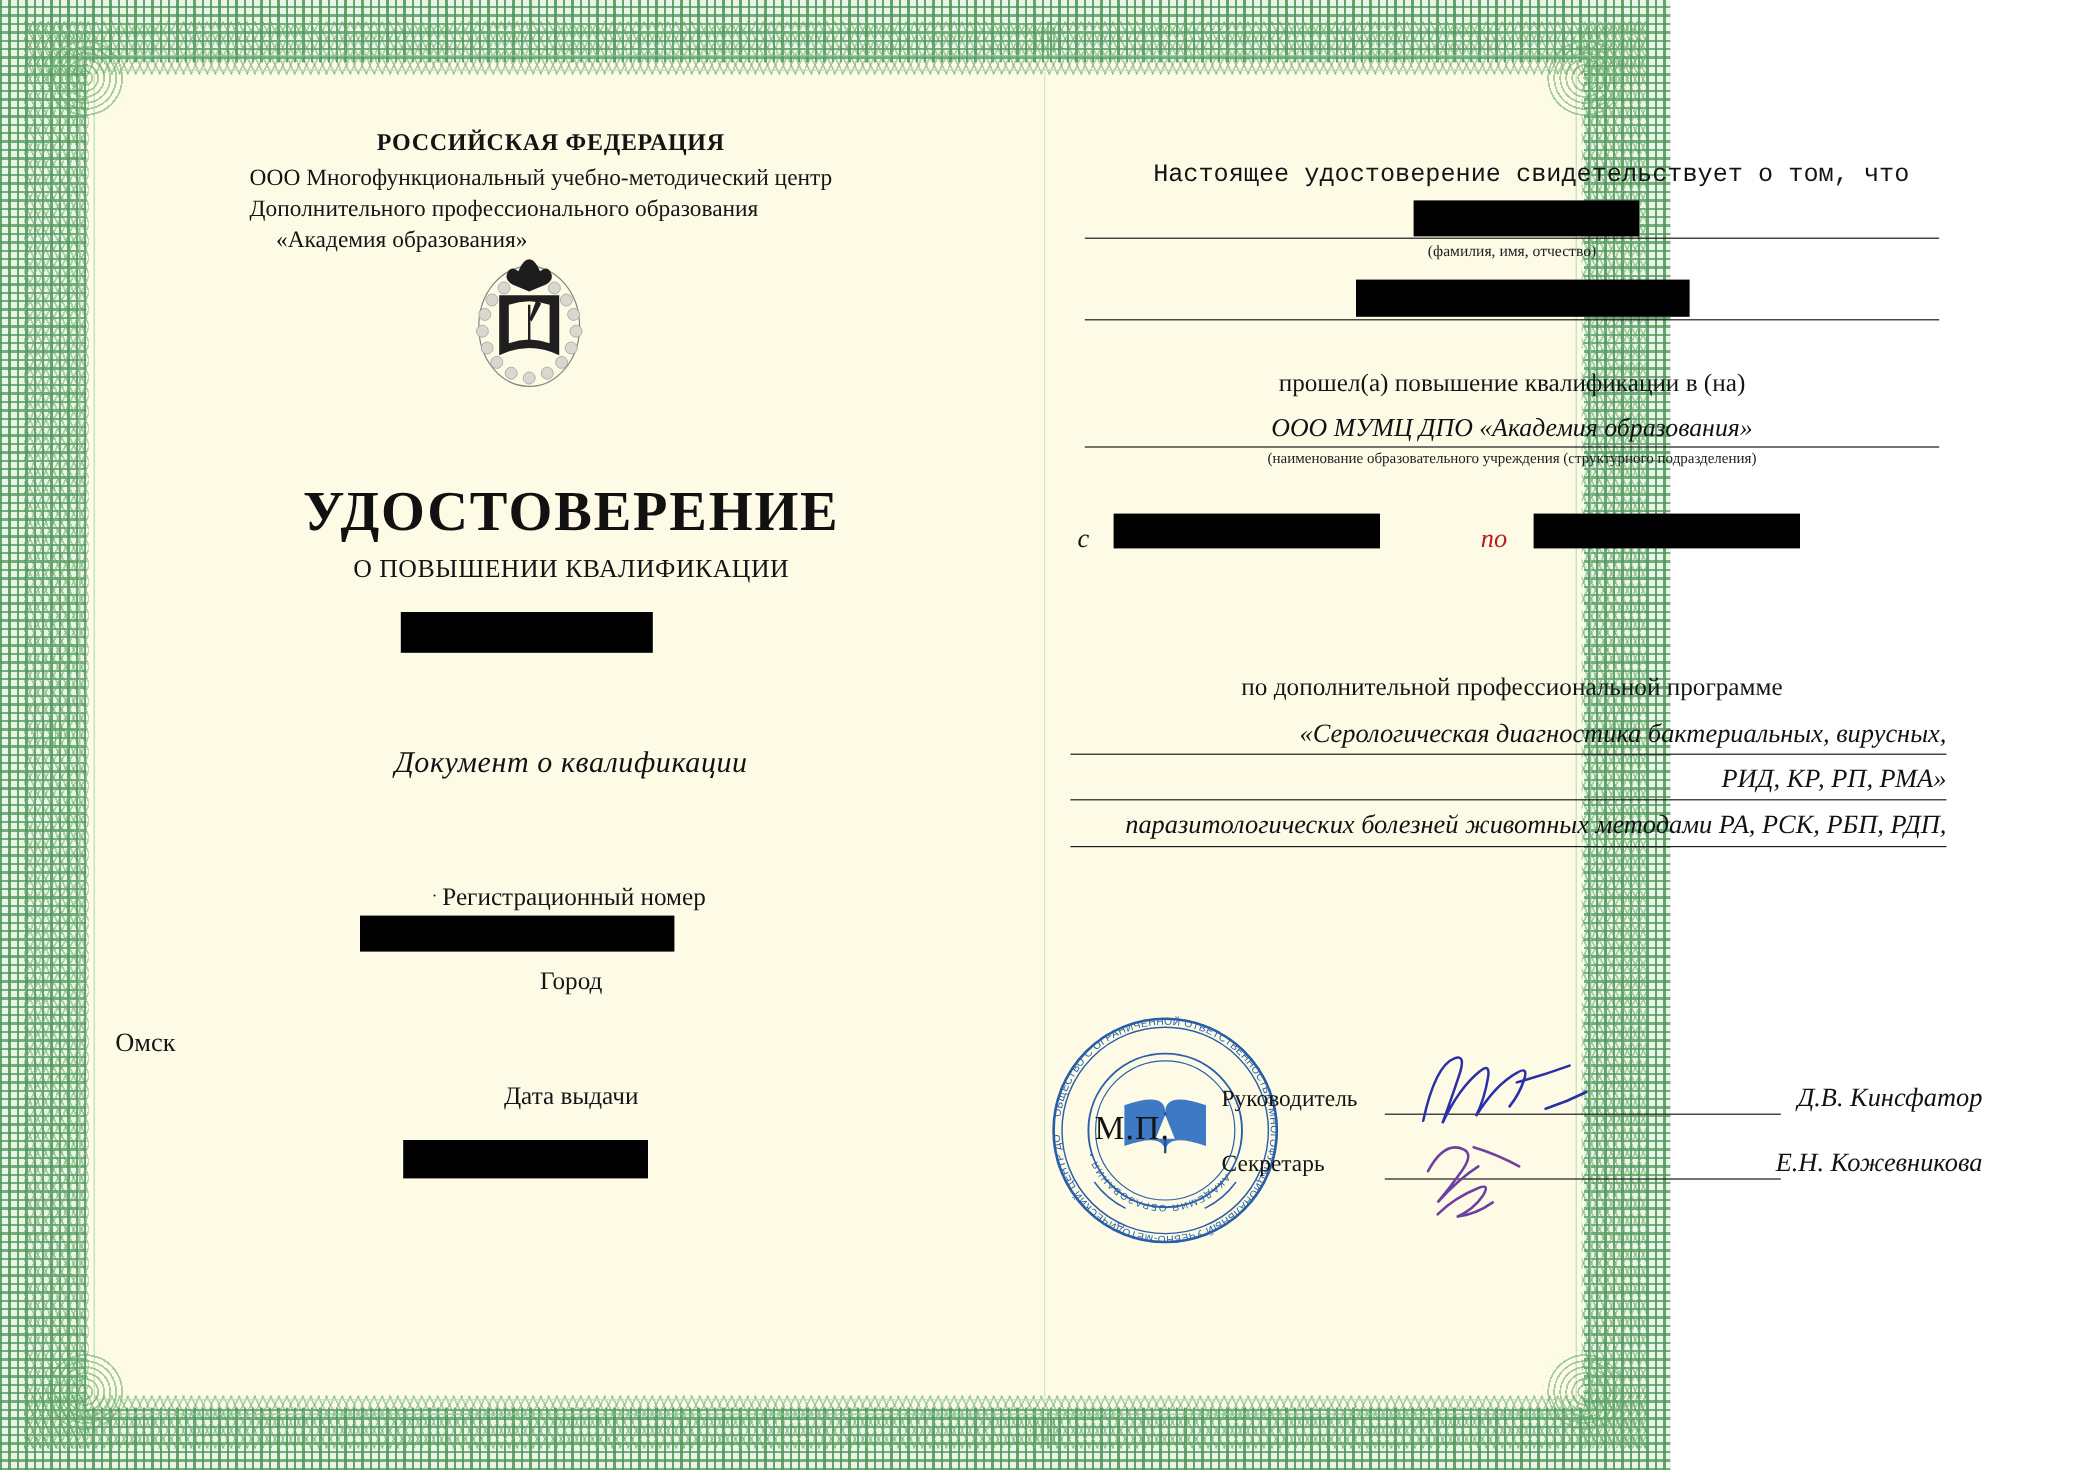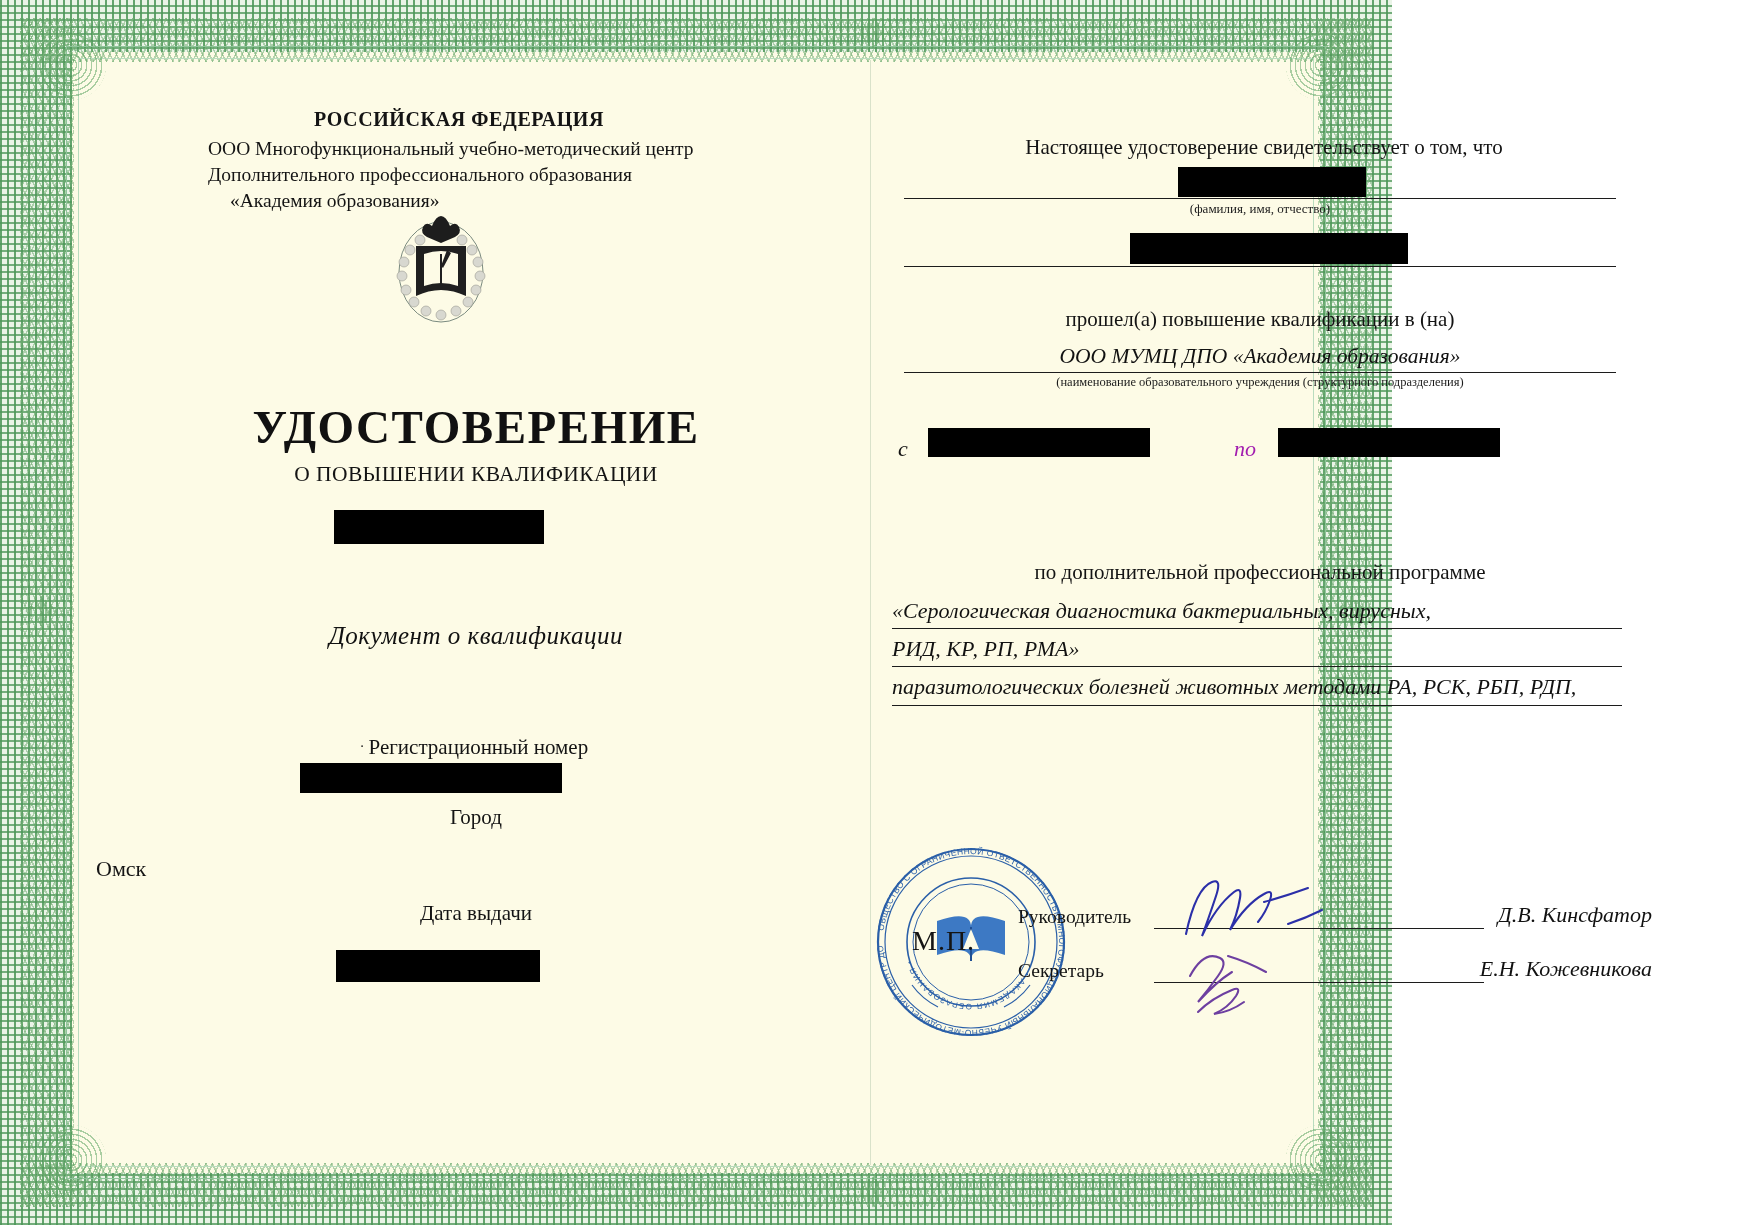--- a/index.html
+++ b/index.html
@@ -219,25 +219,26 @@
   }
   .redact-date {
     position: absolute;
     left: 240px; top: 880px;
     width: 204px; height: 32px;
   }
 
   
   .r-intro {
     position: absolute;
-    left: 4px; top: 65px;
+    left: 16px; top: 65px;
     width: 740px;
     text-align: center;
     font-size: 21px;
     color: #141414;
+    font-family: Liberation Mono, monospace;
   }
   .line {
     position: absolute;
     border-bottom: 1px solid #1c1c1c;
   }
   .line-name1 { left: 14px;  top: 128px; width: 712px; }
   .line-name2 { left: 14px;  top: 196px; width: 712px; }
   .redact-name1 {
     position: absolute;
     left: 288px; top: 97px; width: 188px; height: 30px;
@@ -276,41 +277,42 @@
   .from-label {
     position: absolute; left: 8px; top: 366px;
     font-size: 22px; font-style: italic; color: #111;
   }
   .redact-from {
     position: absolute; left: 38px; top: 358px;
     width: 222px; height: 29px;
   }
   .to-label {
     position: absolute; left: 344px; top: 366px;
-    font-size: 22px; font-style: italic; color: #a21caf;
+    font-size: 22px; font-style: italic; color: #b91c1c;
   }
   .redact-to {
     position: absolute; left: 388px; top: 358px;
     width: 222px; height: 29px;
   }
 
   .program-label {
     position: absolute;
     left: 0; top: 490px;
     width: 740px; text-align: center;
     font-size: 21px; color: #141414;
   }
   .program-name {
     position: absolute;
     left: 2px; top: 525px;
     width: 730px;
     font-size: 22px;
     font-style: italic;
     color: #111;
     line-height: 1.42;
+    text-align: right;
   }
   .program-name span {
     display: block;
     border-bottom: 1px solid #1c1c1c;
     padding-bottom: 2px;
     margin-bottom: 4px;
     width: 100%;
   }
 
   .volume {

